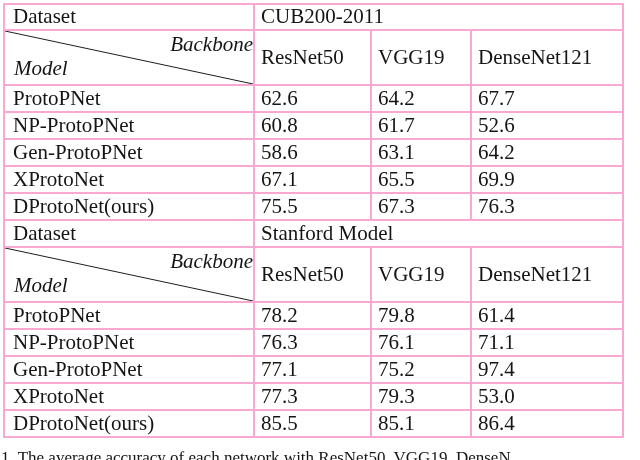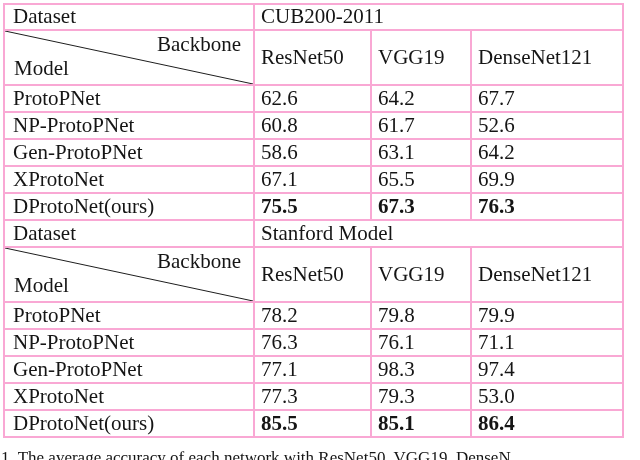--- a/index.html
+++ b/index.html
@@ -16,25 +16,25 @@
     border:2px solid #f9a8d4;
     font-size:21px;line-height:1.1;
     padding:0 6px;overflow:hidden;white-space:nowrap;
   }
   tr.r-dataset td{height:24px}
   tr.r-dataset2 td{height:25px}
   tr.r-hdr td{height:53px}
   tr.r-data td{height:25px}
   .lft{text-align:left;padding-left:8px}
   .ctr{text-align:left}
-  tr.bold-row td.val{font-weight:bold}
+  tr.bold-row td.val{font-weight:normal}
   td.diag{position:relative;padding:0}
   td.diag svg{position:absolute;left:0;top:0;width:100%;height:100%;display:block}
-  .corner-bk{position:absolute;top:2px;right:12px;}
-  .corner-md{position:absolute;bottom:4px;left:9px;}
+  .corner-bk{position:absolute;top:2px;right:0;font-style:italic}
+  .corner-md{position:absolute;bottom:4px;left:9px;font-style:italic}
   .caption{
     position:absolute;left:1px;top:448px;width:660px;
     font-size:17px;white-space:nowrap;color:#151515;
   }
 </style>
 </head>
 <body>
 
 <table class="results">
   <colgroup>
@@ -105,32 +105,32 @@
       <span class="corner-md">Model</span>
     </td>
     <td class="ctr">ResNet50</td>
     <td class="ctr">VGG19</td>
     <td class="ctr">DenseNet121</td>
   </tr>
   <tr class="r-data">
     <td class="lft">ProtoPNet</td>
     <td class="ctr val">78.2</td>
     <td class="ctr val">79.8</td>
-    <td class="ctr val">79.9</td>
+    <td class="ctr val">61.4</td>
   </tr>
   <tr class="r-data">
     <td class="lft">NP-ProtoPNet</td>
     <td class="ctr val">76.3</td>
     <td class="ctr val">76.1</td>
     <td class="ctr val">71.1</td>
   </tr>
   <tr class="r-data">
     <td class="lft">Gen-ProtoPNet</td>
     <td class="ctr val">77.1</td>
-    <td class="ctr val">98.3</td>
+    <td class="ctr val">75.2</td>
     <td class="ctr val">97.4</td>
   </tr>
   <tr class="r-data">
     <td class="lft">XProtoNet</td>
     <td class="ctr val">77.3</td>
     <td class="ctr val">79.3</td>
     <td class="ctr val">53.0</td>
   </tr>
   <tr class="r-data bold-row">
     <td class="lft">DProtoNet(ours)</td>

